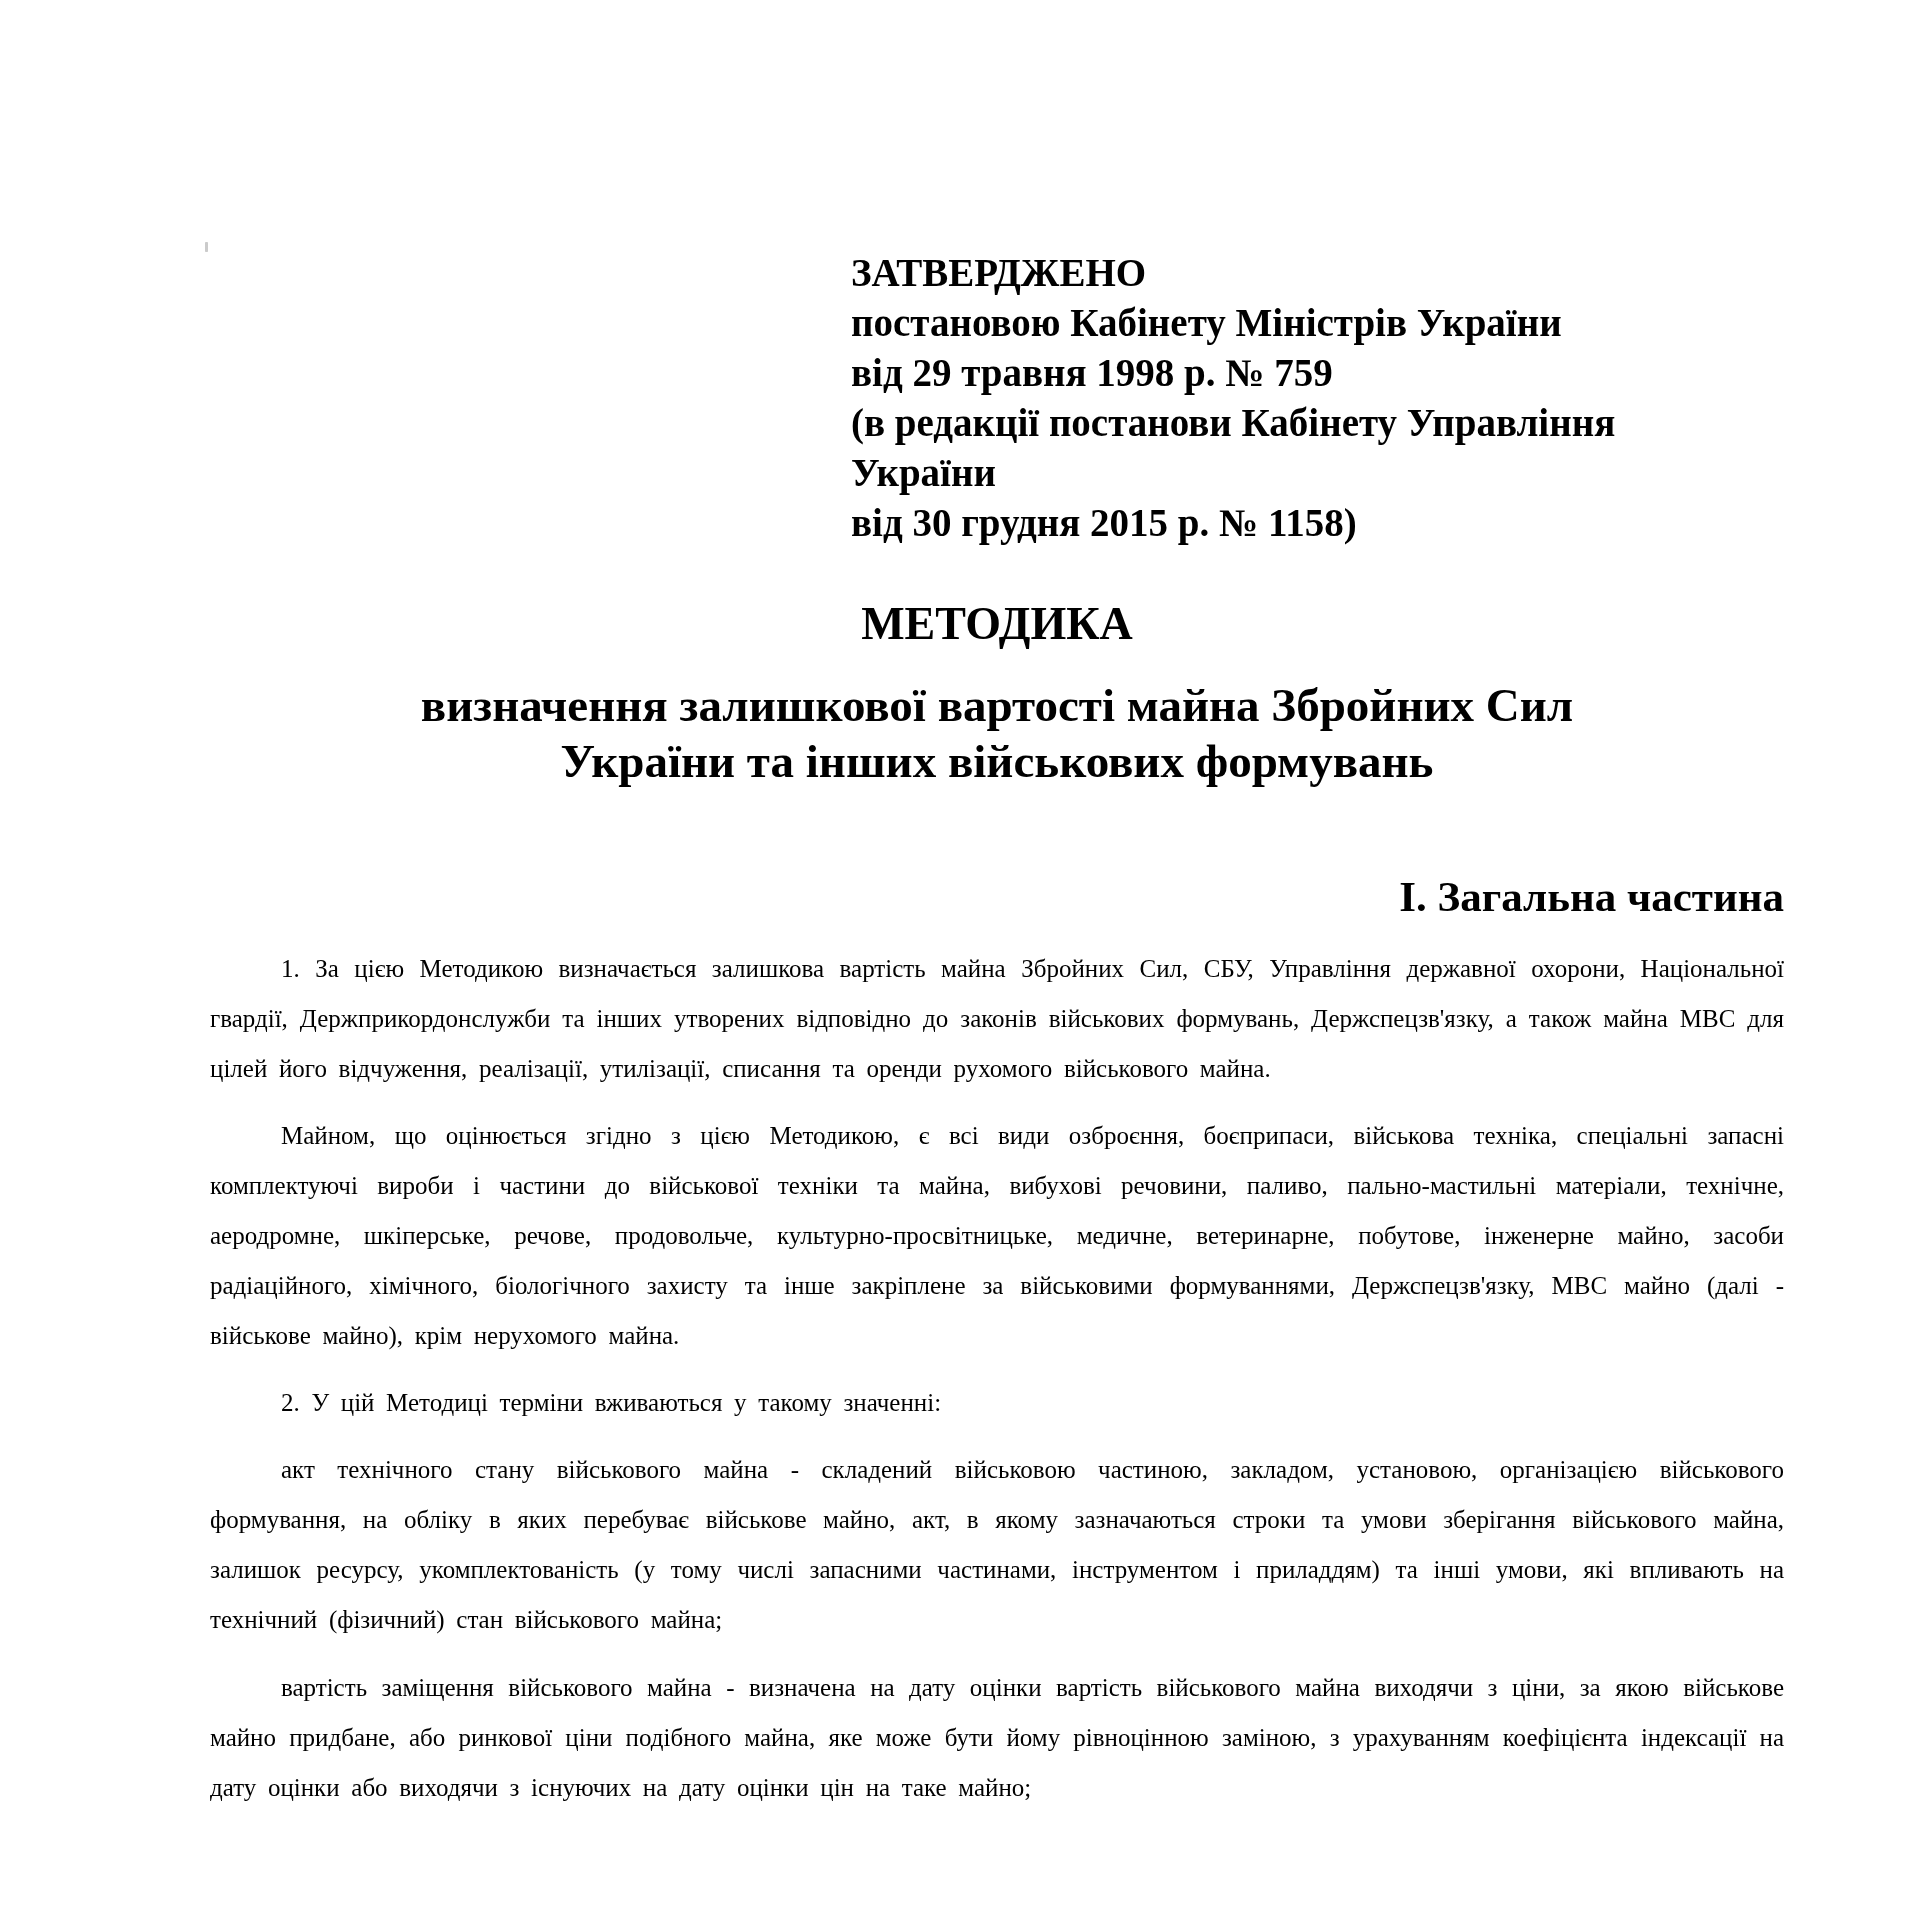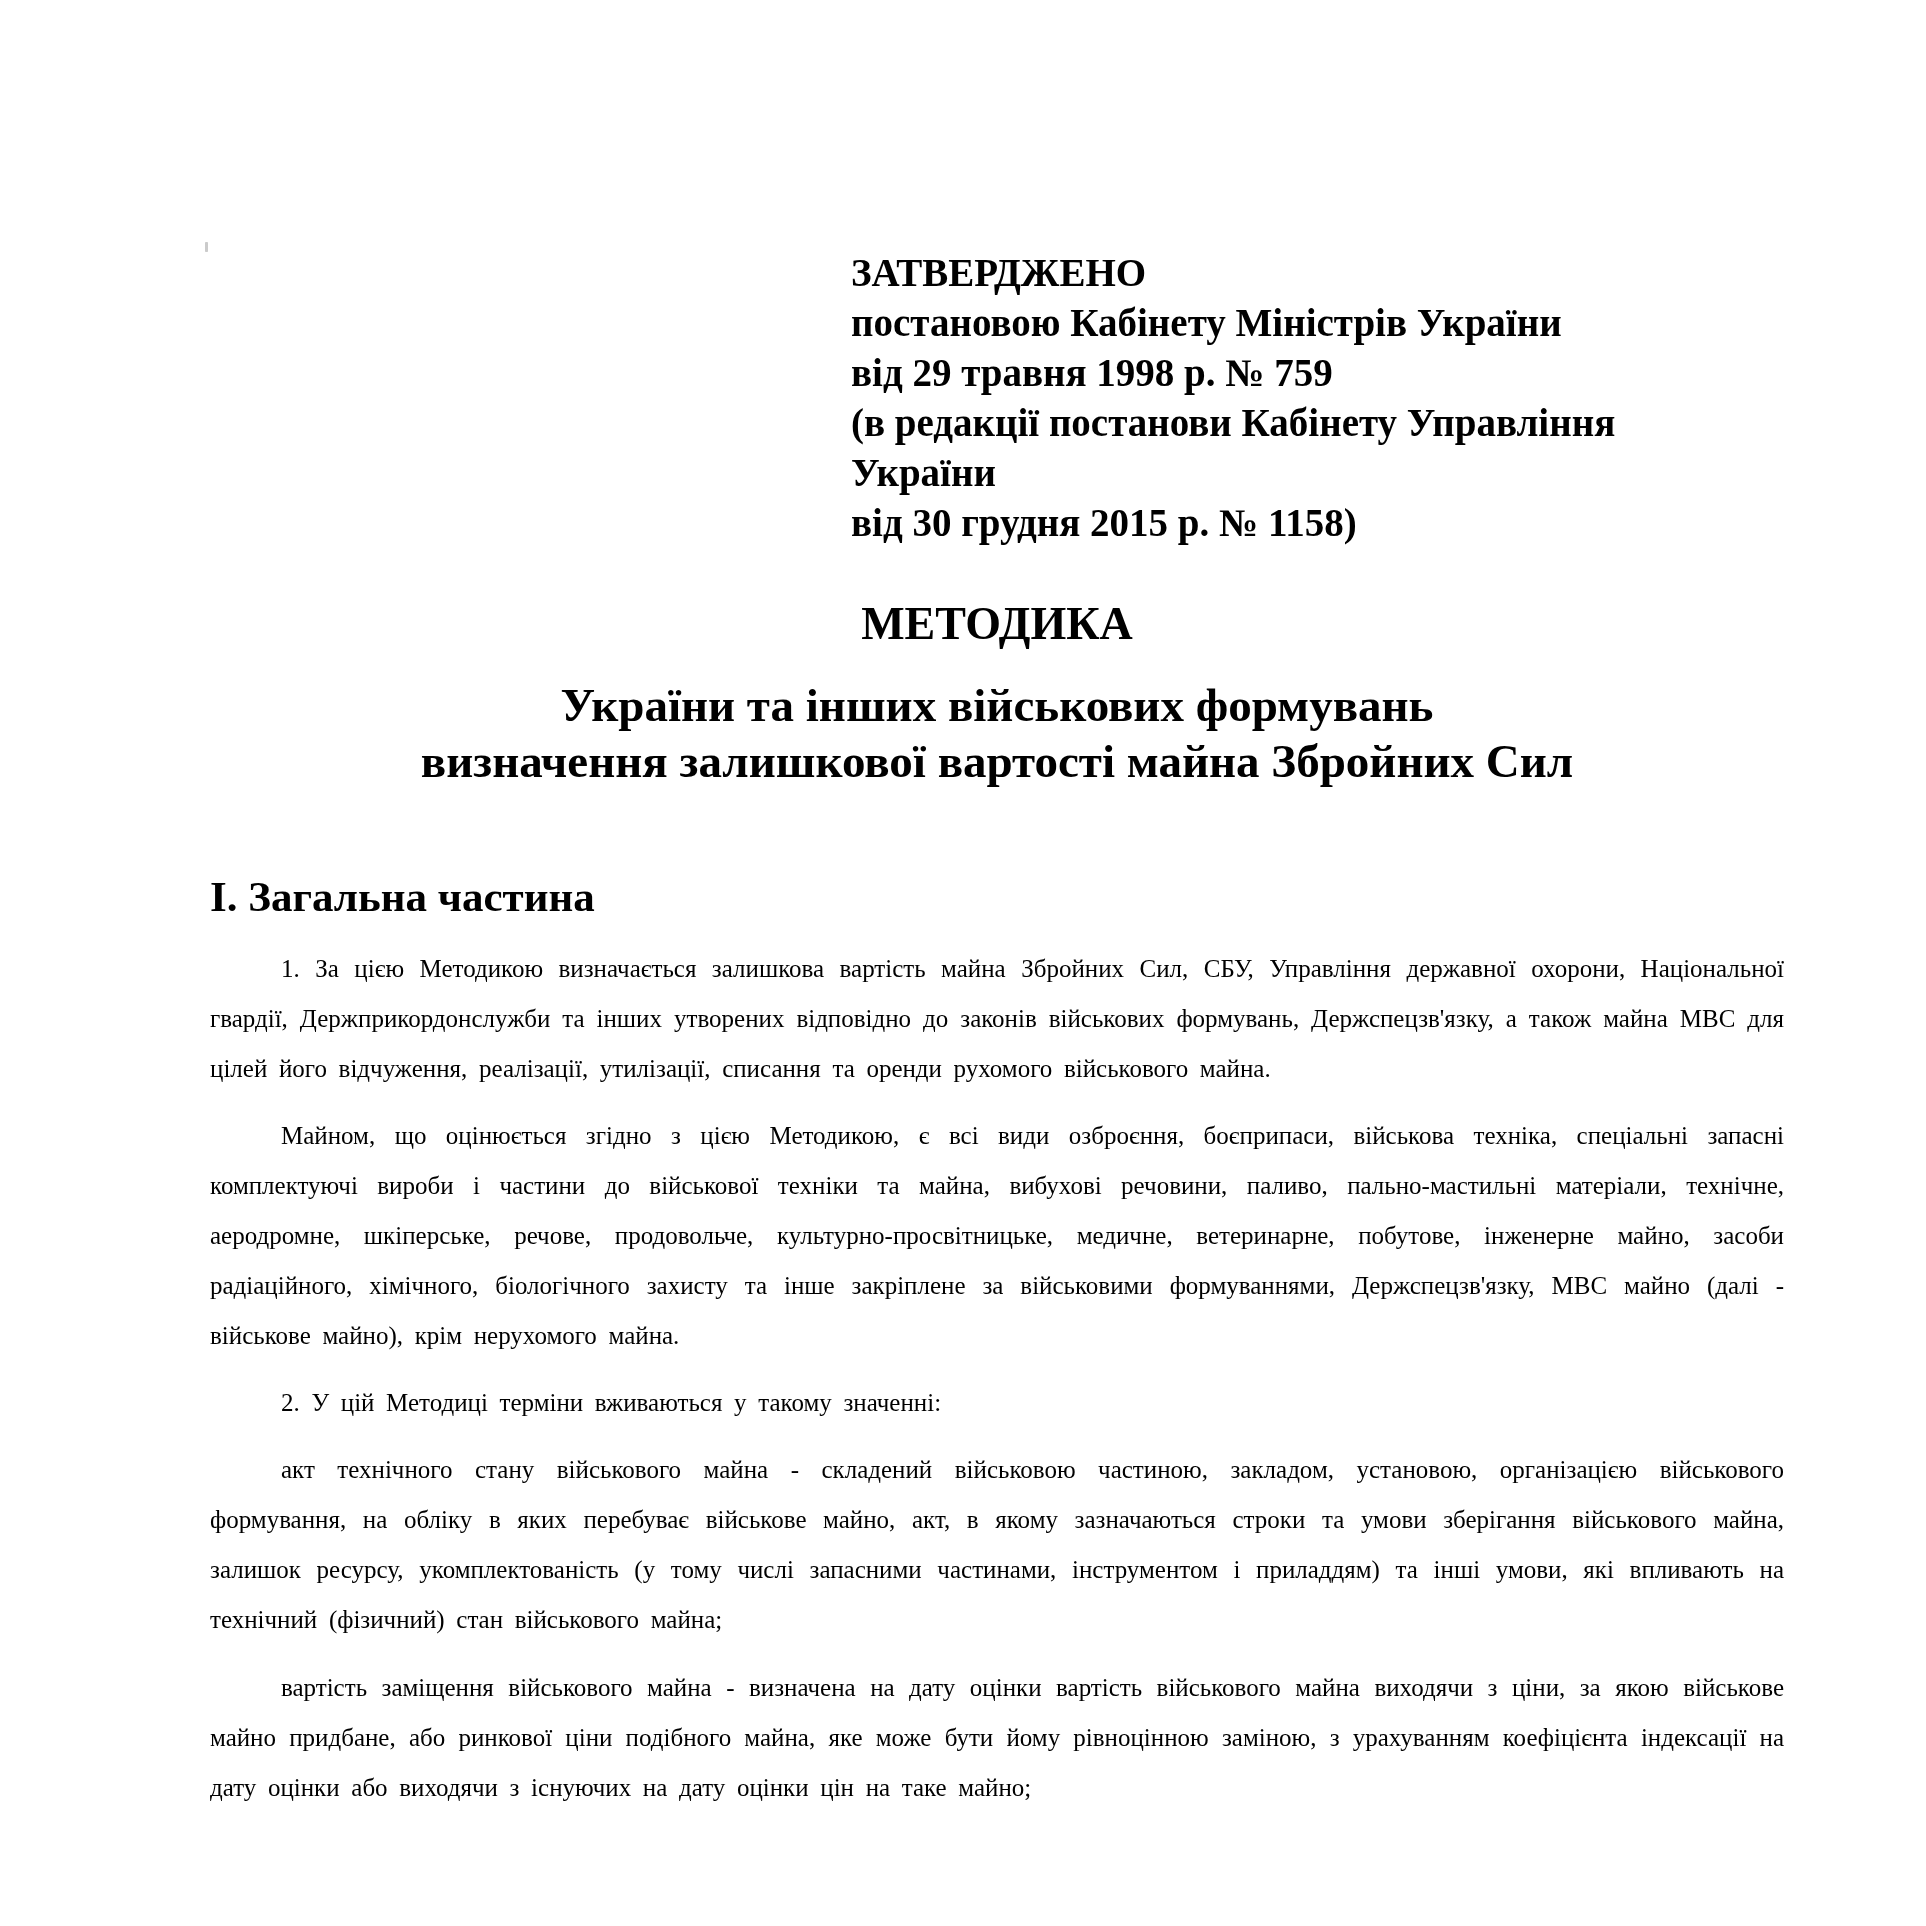--- a/index.html
+++ b/index.html
@@ -47,21 +47,21 @@
   .doc-subtitle {
     margin: 17.3px 0 0 0;
     text-align: center;
     font-weight: bold;
     font-size: 47px;
     line-height: 56px;
   }
   .doc-subtitle .subtitle-line { display: block; }
   .section-heading {
     margin: 79px 0 17.3px 0;
-    text-align: left;
+    text-align: right;
     font-weight: bold;
     font-size: 43px;
     line-height: 58px;
   }
   .body-para {
     margin: 0 0 17.3px 0;
     font-size: 25px;
     line-height: 50px;
     text-align: justify;
     text-indent: 71px;
@@ -79,22 +79,22 @@
     <div class="approval-line">ЗАТВЕРДЖЕНО</div>
     <div class="approval-line">постановою Кабінету Міністрів України</div>
     <div class="approval-line">від 29 травня 1998 р. № 759</div>
     <div class="approval-line">(в редакції постанови Кабінету Управління України</div>
     <div class="approval-line">від 30 грудня 2015 р. № 1158)</div>
   </div>
 
   <h1 class="doc-title">МЕТОДИКА</h1>
 
   <h2 class="doc-subtitle">
+    <span class="subtitle-line">визначення залишкової вартості майна Збройних Сил</span>
     <span class="subtitle-line">України та інших військових формувань</span>
-    <span class="subtitle-line">визначення залишкової вартості майна Збройних Сил</span>
   </h2>
 
   <h3 class="section-heading">І. Загальна частина</h3>
 
   <p class="body-para">1. За цією Методикою визначається залишкова вартість майна Збройних Сил, СБУ, Управління державної охорони, Національної гвардії, Держприкордонслужби та інших утворених відповідно до законів військових формувань, Держспецзв'язку, а також майна МВС для цілей його відчуження, реалізації, утилізації, списання та оренди рухомого військового майна.</p>
   <p class="body-para">Майном, що оцінюється згідно з цією Методикою, є всі види озброєння, боєприпаси, військова техніка, спеціальні запасні комплектуючі вироби і частини до військової техніки та майна, вибухові речовини, паливо, пально-мастильні матеріали, технічне, аеродромне, шкіперське, речове, продовольче, культурно-просвітницьке, медичне, ветеринарне, побутове, інженерне майно, засоби радіаційного, хімічного, біологічного захисту та інше закріплене за військовими формуваннями, Держспецзв'язку, МВС майно (далі - військове майно), крім нерухомого майна.</p>
   <p class="body-para">2. У цій Методиці терміни вживаються у такому значенні:</p>
   <p class="body-para">акт технічного стану військового майна - складений військовою частиною, закладом, установою, організацією військового формування, на обліку в яких перебуває військове майно, акт, в якому зазначаються строки та умови зберігання військового майна, залишок ресурсу, укомплектованість (у тому числі запасними частинами, інструментом і приладдям) та інші умови, які впливають на технічний (фізичний) стан військового майна;</p>
   <p class="body-para">вартість заміщення військового майна - визначена на дату оцінки вартість військового майна виходячи з ціни, за якою військове майно придбане, або ринкової ціни подібного майна, яке може бути йому рівноцінною заміною, з урахуванням коефіцієнта індексації на дату оцінки або виходячи з існуючих на дату оцінки цін на таке майно;</p>
 

